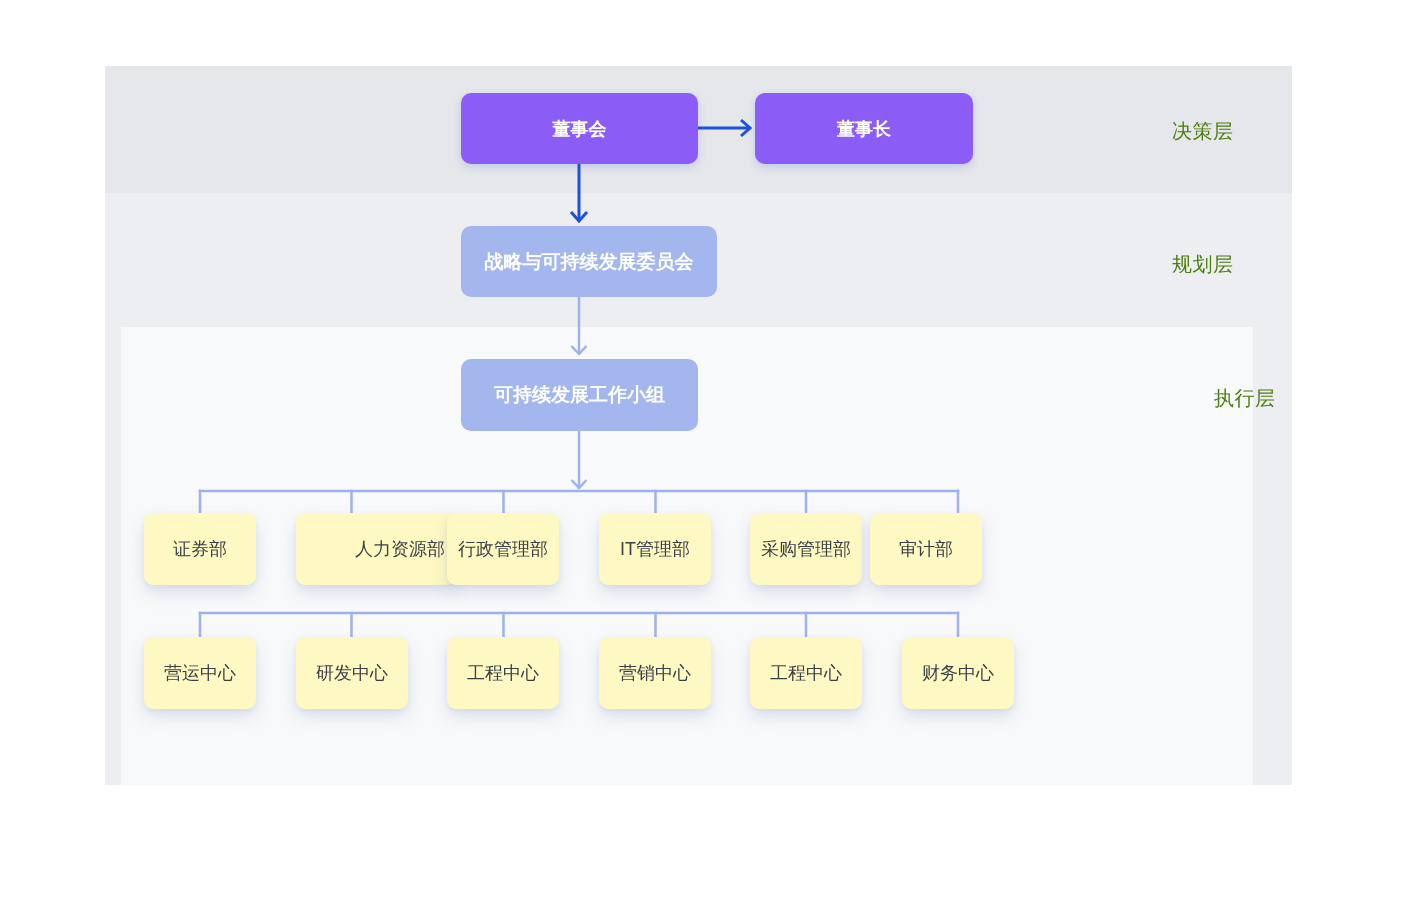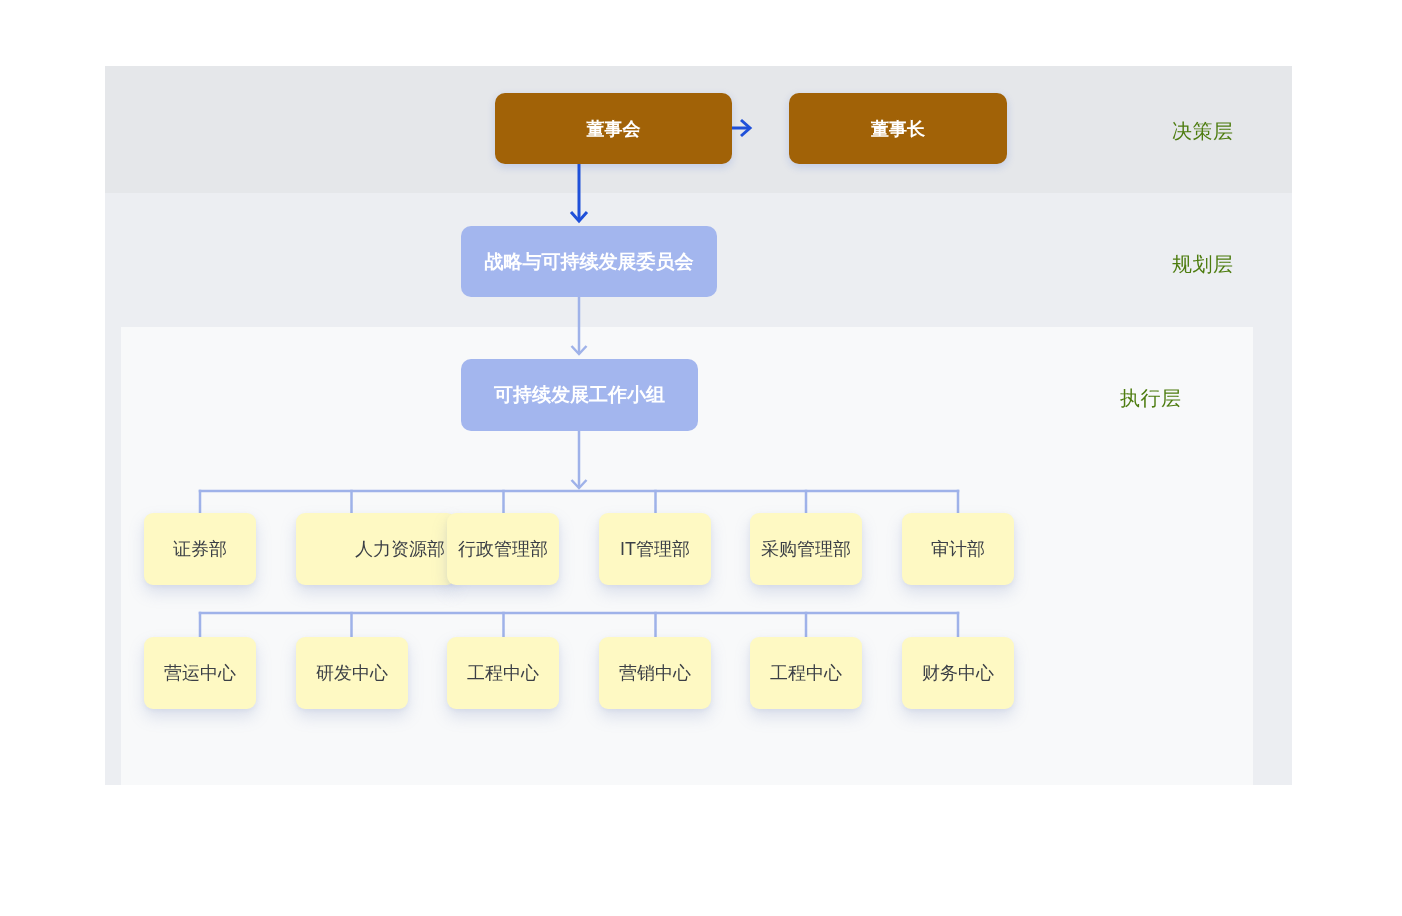--- a/index.html
+++ b/index.html
@@ -15,22 +15,22 @@
   .layer-label {
     position:absolute; font-size:20px; color:#4d7c0f; letter-spacing:0.5px;
     white-space:nowrap;
   }
 
   .node {
     position:absolute; display:flex; align-items:center; justify-content:center;
     text-align:center; box-sizing:border-box; white-space:nowrap;
   }
   .node-primary {
-    background:#a16207; color:#ffffff; font-weight:bold; font-size:18px;
-    border-radius:10px; box-shadow:0 3px 8px rgba(29,79,216,0.18);margin-left:34px;
+    background:#8b5cf6; color:#ffffff; font-weight:bold; font-size:18px;
+    border-radius:10px; box-shadow:0 3px 8px rgba(29,79,216,0.18);
   }
   .node-secondary {
     background:#a3b6ee; color:#ffffff; font-weight:bold; font-size:19px;
     border-radius:10px;
   }
   .card {
     position:absolute; width:112px; height:72px; background:#fef9c3;
     border-radius:9px; display:flex; align-items:center; justify-content:center;
     font-size:18px; color:#3b3f46; white-space:nowrap;
     box-shadow:0 8px 16px rgba(120,135,185,0.22), 0 2px 4px rgba(120,135,185,0.10);
@@ -41,21 +41,21 @@
 <body>
 
 <div class="page">
 
   <div class="band band-outer"></div>
   <div class="band band-decision"></div>
   <div class="band band-execution"></div>
 
   <div class="layer-label" style="left:1172px; top:118px;">决策层</div>
   <div class="layer-label" style="left:1172px; top:251px;">规划层</div>
-  <div class="layer-label" style="left:1120px; top:385px;">执行层</div>
+  <div class="layer-label" style="left:1214px; top:385px;">执行层</div>
 
   <svg class="connectors" width="1402" height="916" viewBox="0 0 1402 916">
 
     <g stroke="#1f50d9" stroke-width="3" fill="none">
       <line x1="698" y1="128" x2="749" y2="128"></line>
       <path d="M741,120 L750,128 L741,136"></path>
     </g>
 
     <g stroke="#1f50d9" stroke-width="3" fill="none">
       <line x1="579" y1="164" x2="579" y2="219"></line>
@@ -98,21 +98,21 @@
 
   <div class="node node-secondary" style="left:461px; top:226px; width:256px; height:71px;">战略与可持续发展委员会</div>
 
   <div class="node node-secondary" style="left:461px; top:359px; width:237px; height:72px;">可持续发展工作小组</div>
 
   <div class="card" style="left:144px; top:513px;">证券部</div>
   <div class="card" style="left:296px; top:513px;padding-left:48px;">人力资源部</div>
   <div class="card" style="left:447px; top:513px;">行政管理部</div>
   <div class="card" style="left:599px; top:513px;">IT管理部</div>
   <div class="card" style="left:750px; top:513px;">采购管理部</div>
-  <div class="card" style="left:902px; top:513px;font-family:Liberation Serif, serif;">审计部</div>
+  <div class="card" style="left:870px; top:513px;font-family:Liberation Serif, serif;">审计部</div>
 
   <div class="card" style="left:144px; top:637px;">营运中心</div>
   <div class="card" style="left:296px; top:637px;">研发中心</div>
   <div class="card" style="left:447px; top:637px;">工程中心</div>
   <div class="card" style="left:599px; top:637px;">营销中心</div>
   <div class="card" style="left:750px; top:637px;">工程中心</div>
   <div class="card" style="left:902px; top:637px;">财务中心</div>
 
 </div>
 

